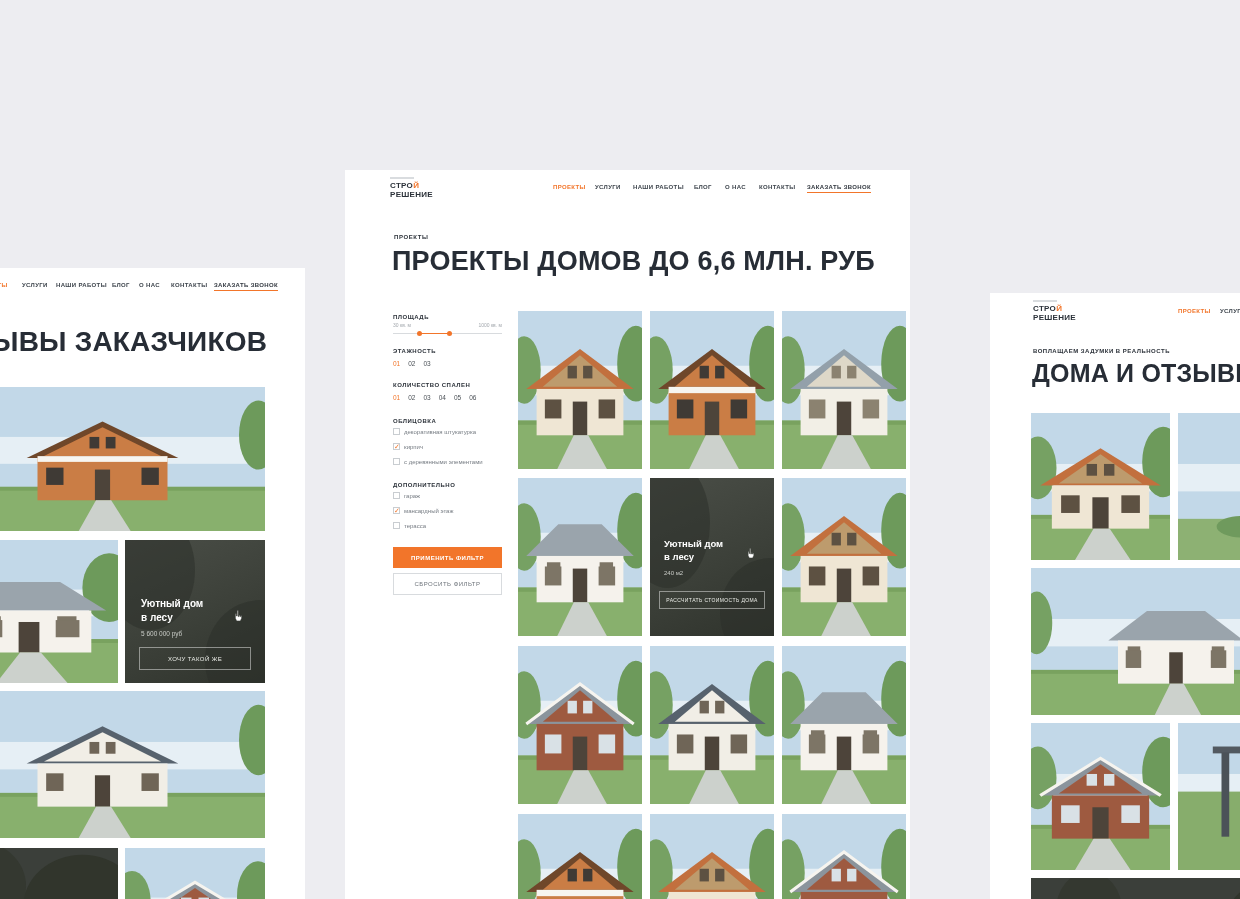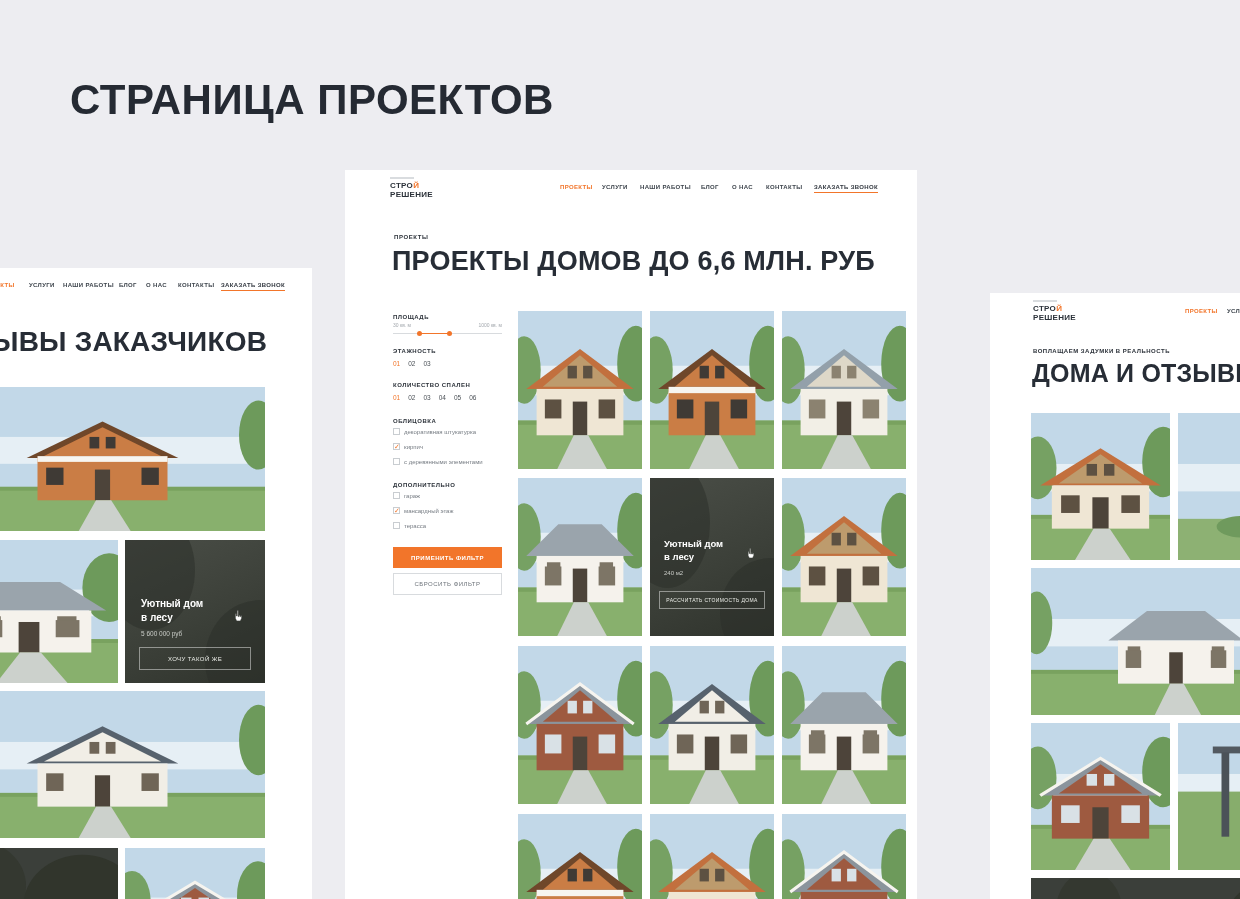--- a/index.html
+++ b/index.html
@@ -2,21 +2,21 @@
 <html><head>
 <meta charset="utf-8">
 <style>
   html,body{margin:0;padding:0;width:1240px;height:899px;overflow:hidden;
     background:#ededf1;font-family:"Liberation Sans", sans-serif;}
   .canvas{position:relative;width:1240px;height:899px;}
 
   .page-title{position:absolute;left:70px;top:76px;margin:0;
     font-size:42px;font-weight:bold;color:#252a33;letter-spacing:.5px;white-space:nowrap;}
 
-  .mockup{position:absolute;background:#ffffff;overflow:hidden;padding-left:7px;}
+  .mockup{position:absolute;background:#ffffff;overflow:hidden;}
   .mock-center{left:345px;top:170px;width:565px;height:729px;}
   .mock-left{left:0;top:268px;width:305px;height:631px;}
   .mock-right{left:990px;top:293px;width:250px;height:606px;}
 
   .mockup *{position:absolute;box-sizing:border-box;}
 
   
   .logo{font-weight:bold;font-size:8px;line-height:9px;color:#2b3139;letter-spacing:.3px;white-space:nowrap;}
   .logo .accent{color:#f2752a;}
   .logo-tag{position:absolute;left:0;top:-4px;width:24px;height:2px;background:#d9dcdf;}
@@ -61,21 +61,20 @@
   .hover-sub{color:#c9ccc7;white-space:nowrap;}
   .ghost-btn{border:1px solid rgba(255,255,255,.45);color:#eceee9;display:flex;align-items:center;
     justify-content:center;letter-spacing:.4px;white-space:nowrap;cursor:pointer;}
   .cursor-icon{pointer-events:none;}
 </style>
 </head>
 <body>
 
 <div class="canvas">
 
-  <h1 class="page-title">СТРАНИЦА ПРОЕКТОВ</h1>
 
   <section class="mockup mock-left">
     <nav>
       <span class="topnav-item active" style="left:-25px;top:14px">ПРОЕКТЫ</span>
       <span class="topnav-item" style="left:22px;top:14px">УСЛУГИ</span>
       <span class="topnav-item" style="left:56px;top:14px">НАШИ РАБОТЫ</span>
       <span class="topnav-item" style="left:112px;top:14px">БЛОГ</span>
       <span class="topnav-item" style="left:139px;top:14px">О НАС</span>
       <span class="topnav-item" style="left:171px;top:14px">КОНТАКТЫ</span>
       <span class="topnav-cta" style="left:214px;top:14px">ЗАКАЗАТЬ ЗВОНОК</span>

